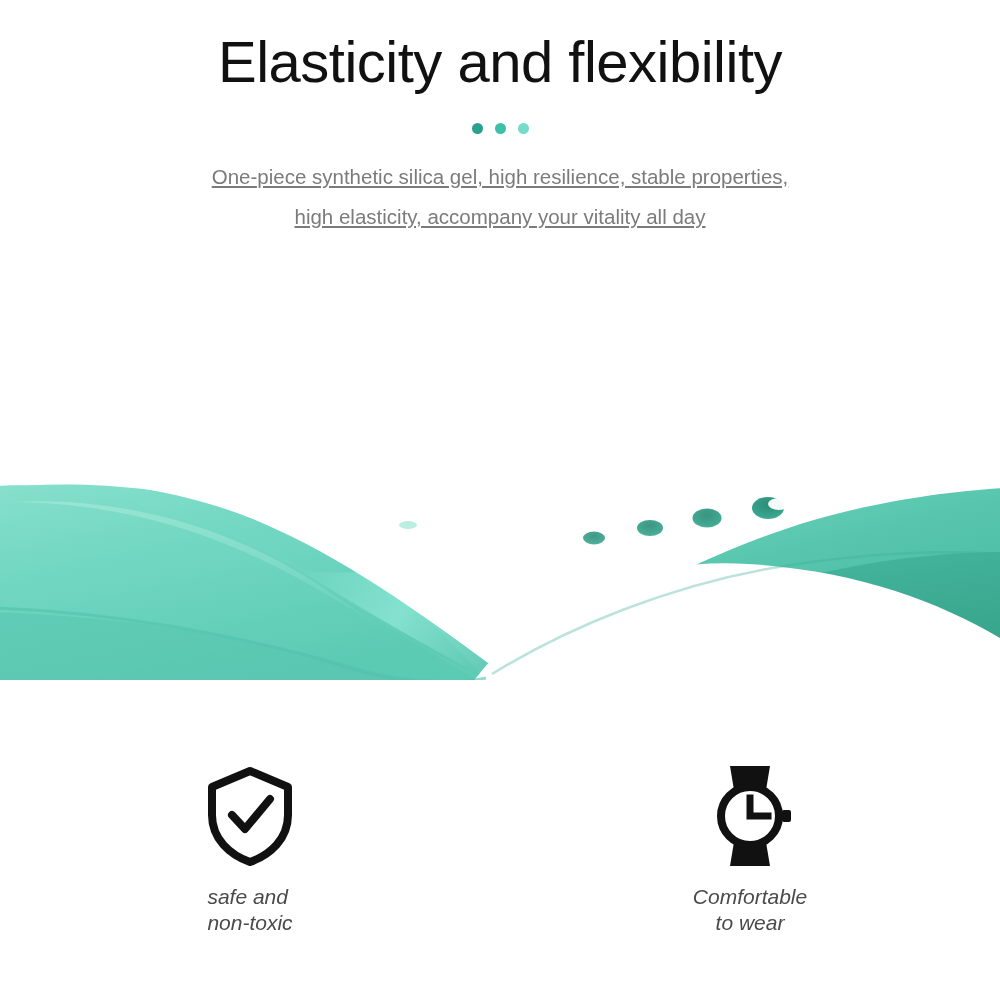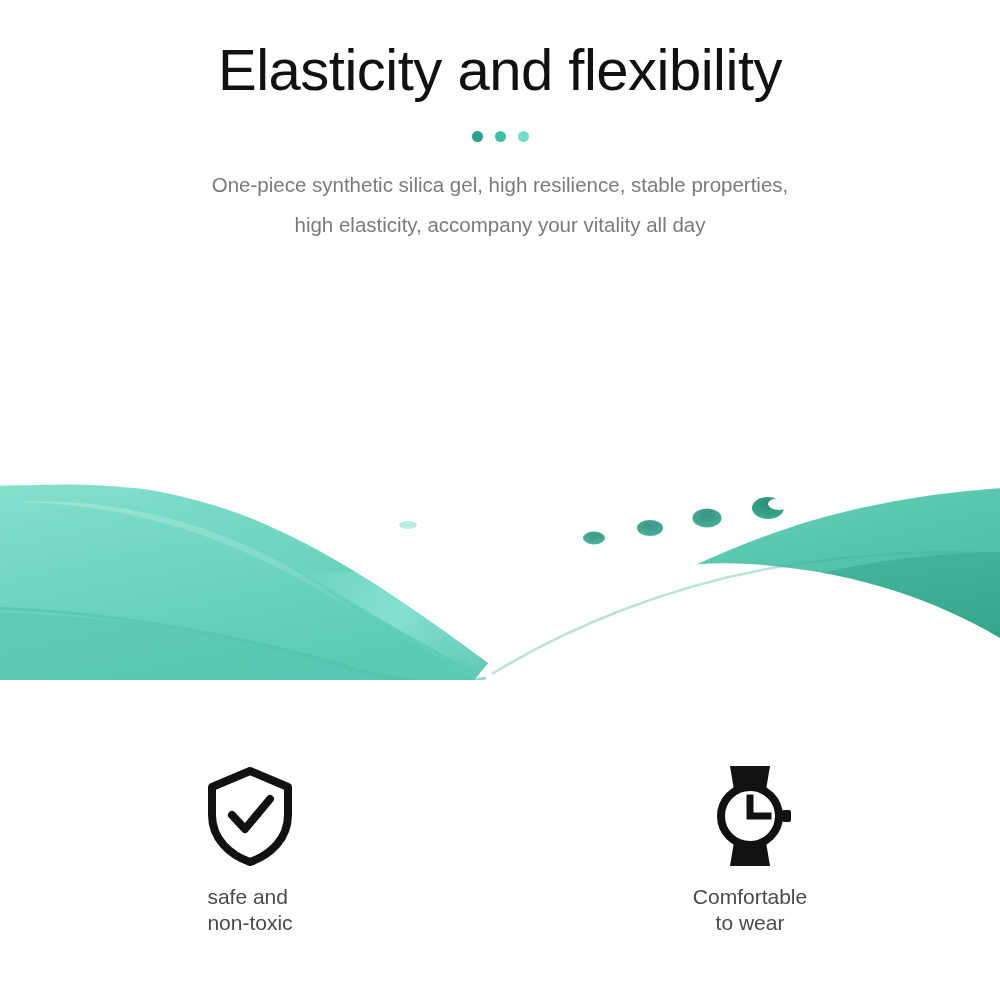--- a/index.html
+++ b/index.html
@@ -25,21 +25,21 @@
   .header {
     position: absolute;
     top: 0;
     left: 0;
     width: 1000px;
     text-align: center;
   }
 
   .title {
     margin: 0;
-    padding-top: 40px;
+    padding-top: 32px;
     font-family: "Liberation Sans", sans-serif;
     font-size: 58px;
     font-weight: 400;
     letter-spacing: -0.5px;
     color: #111111;
     line-height: 1.05;
     text-align: center;
   }
 
   .dots {
@@ -57,20 +57,21 @@
     display: block;
   }
 
   .subtitle {
     margin: 0;
     padding-top: 22px;
     font-size: 20.5px;
     font-weight: 400;
     color: #7b7b7b;
     line-height: 1.95;
+    text-decoration: underline;
   }
   .subtitle-line { display: block; }
 
   
   .product {
     position: absolute;
     left: 0;
     top: 380px;
     width: 1000px;
     height: 300px;
@@ -78,20 +79,21 @@
   .product svg { display: block; }
 
   
   .features {
     position: absolute;
     left: 0;
     top: 762px;
     width: 1000px;
     height: 200px;
     display: flex;
+    font-style: italic;
   }
   .feature {
     flex: 1 1 0;
     display: flex;
     flex-direction: column;
     align-items: center;
   }
   .feature-icon {
     height: 108px;
     display: flex;

